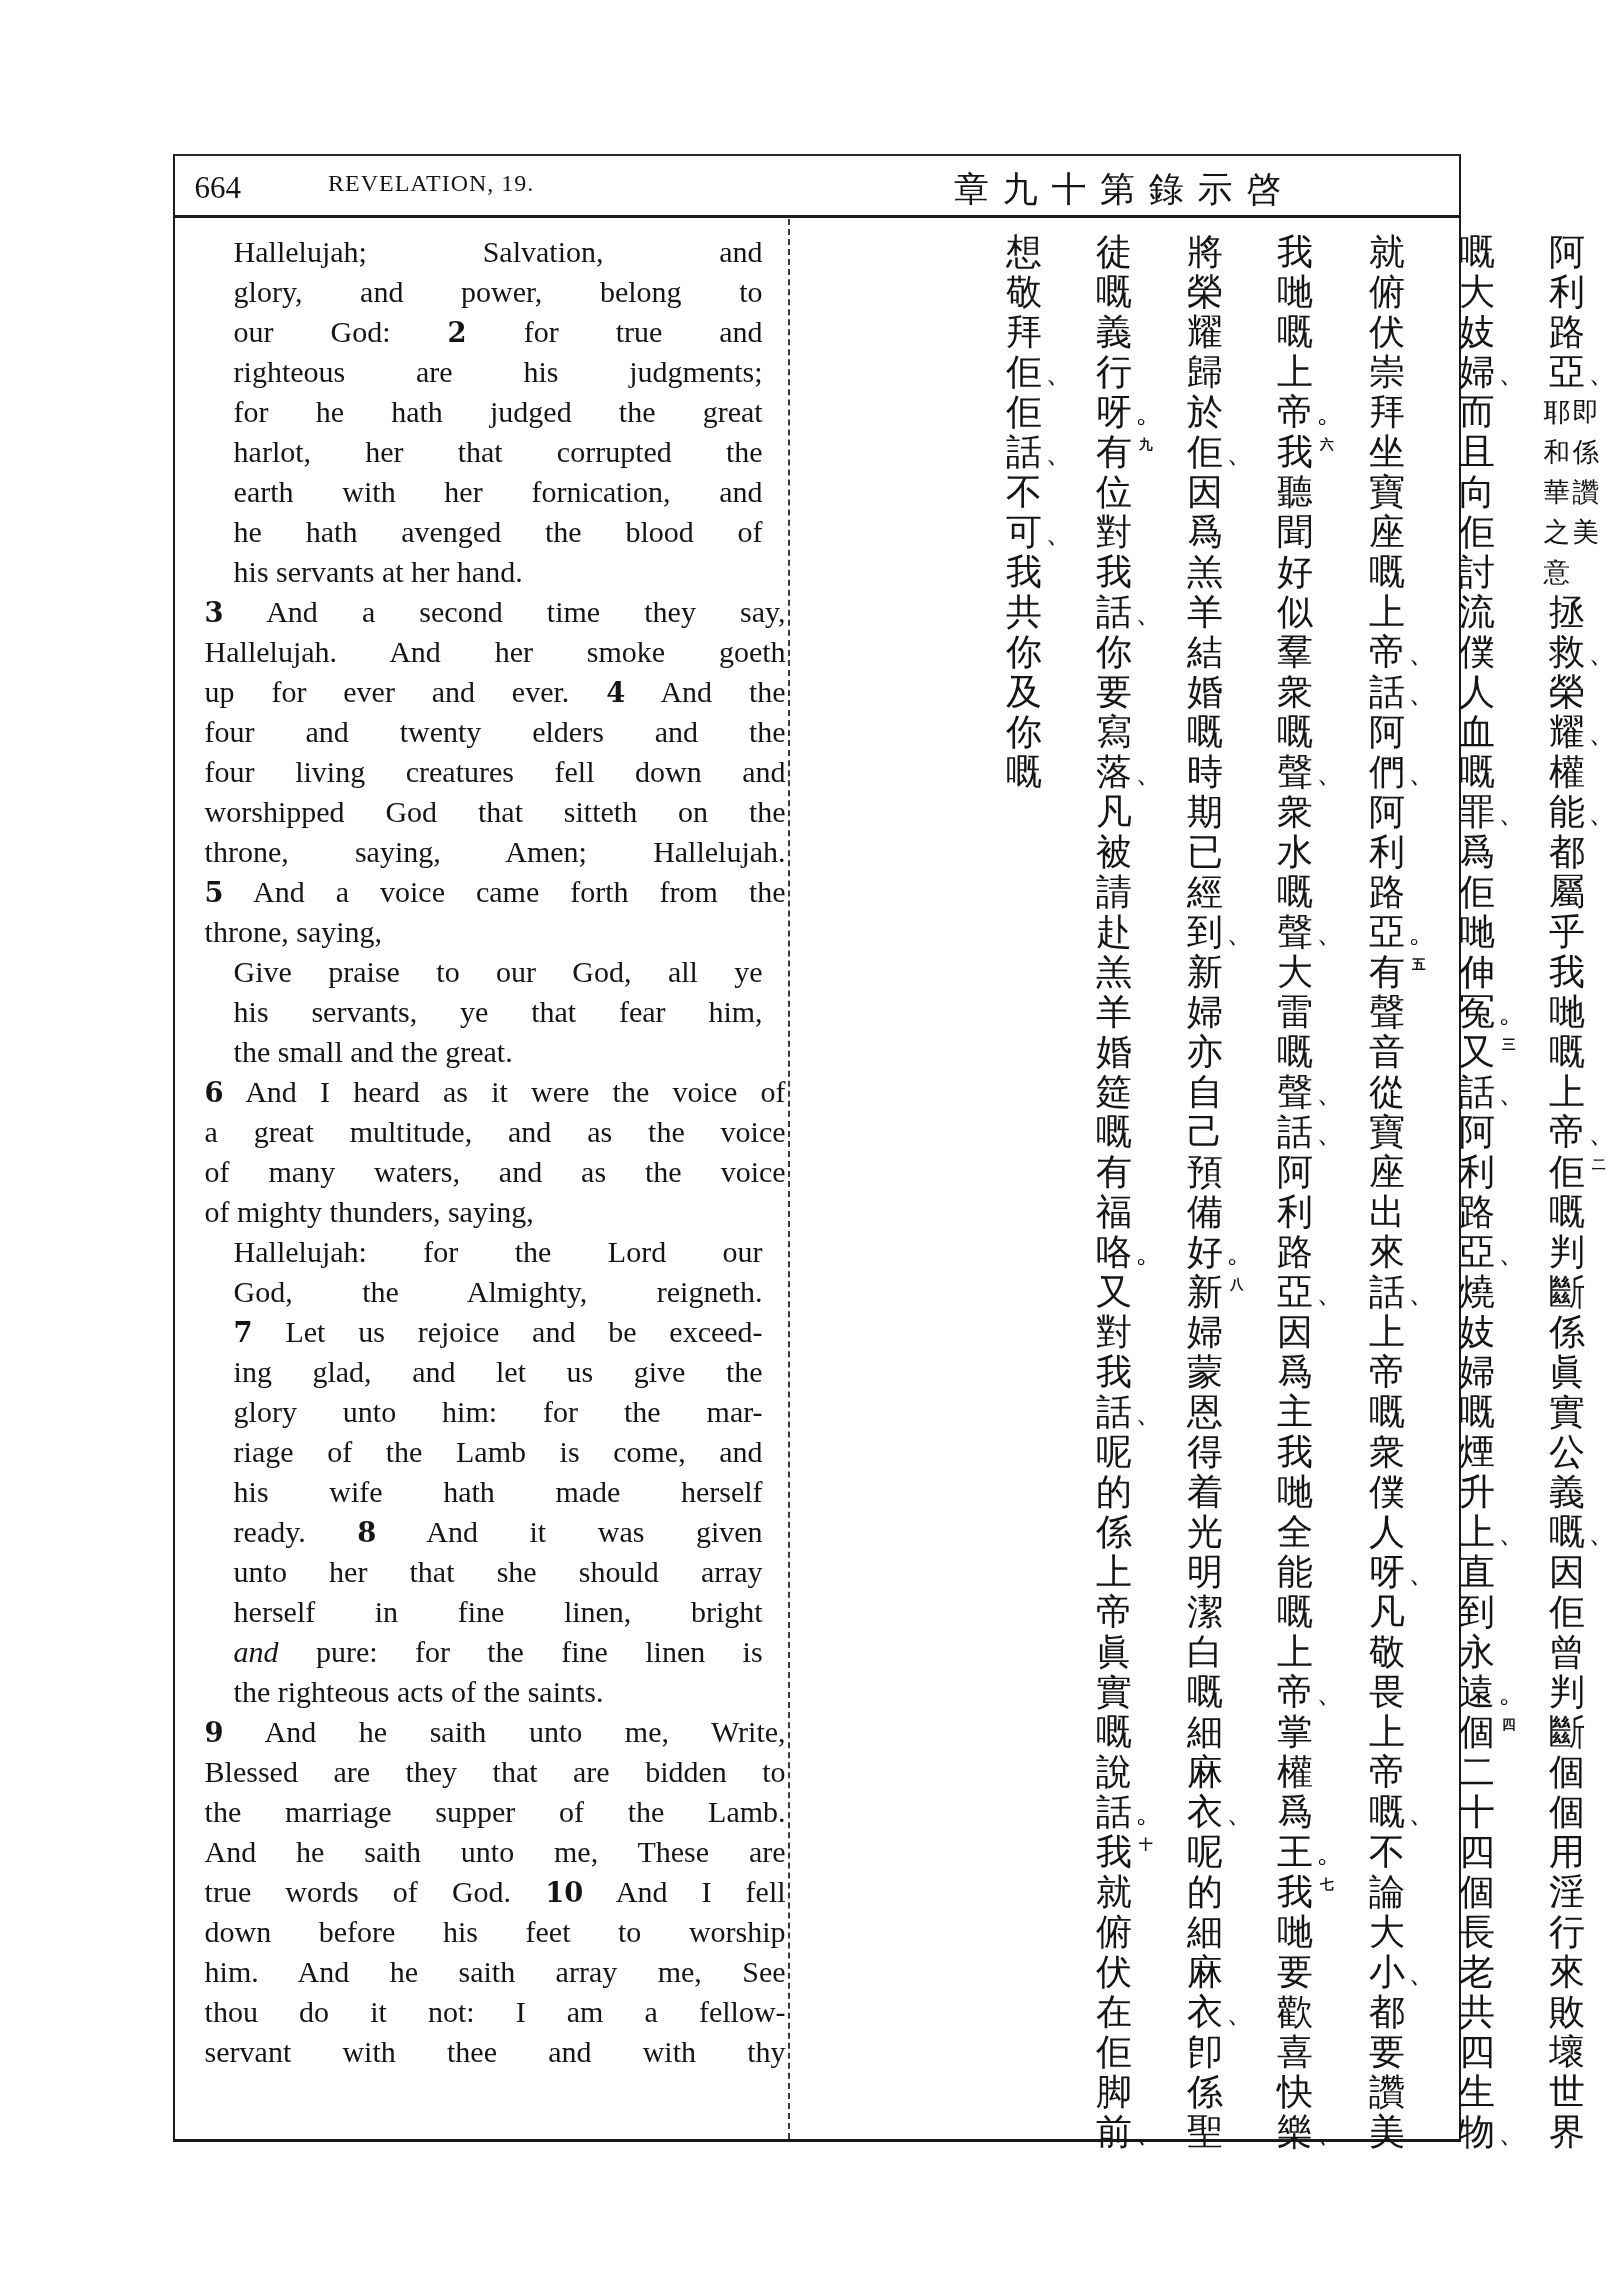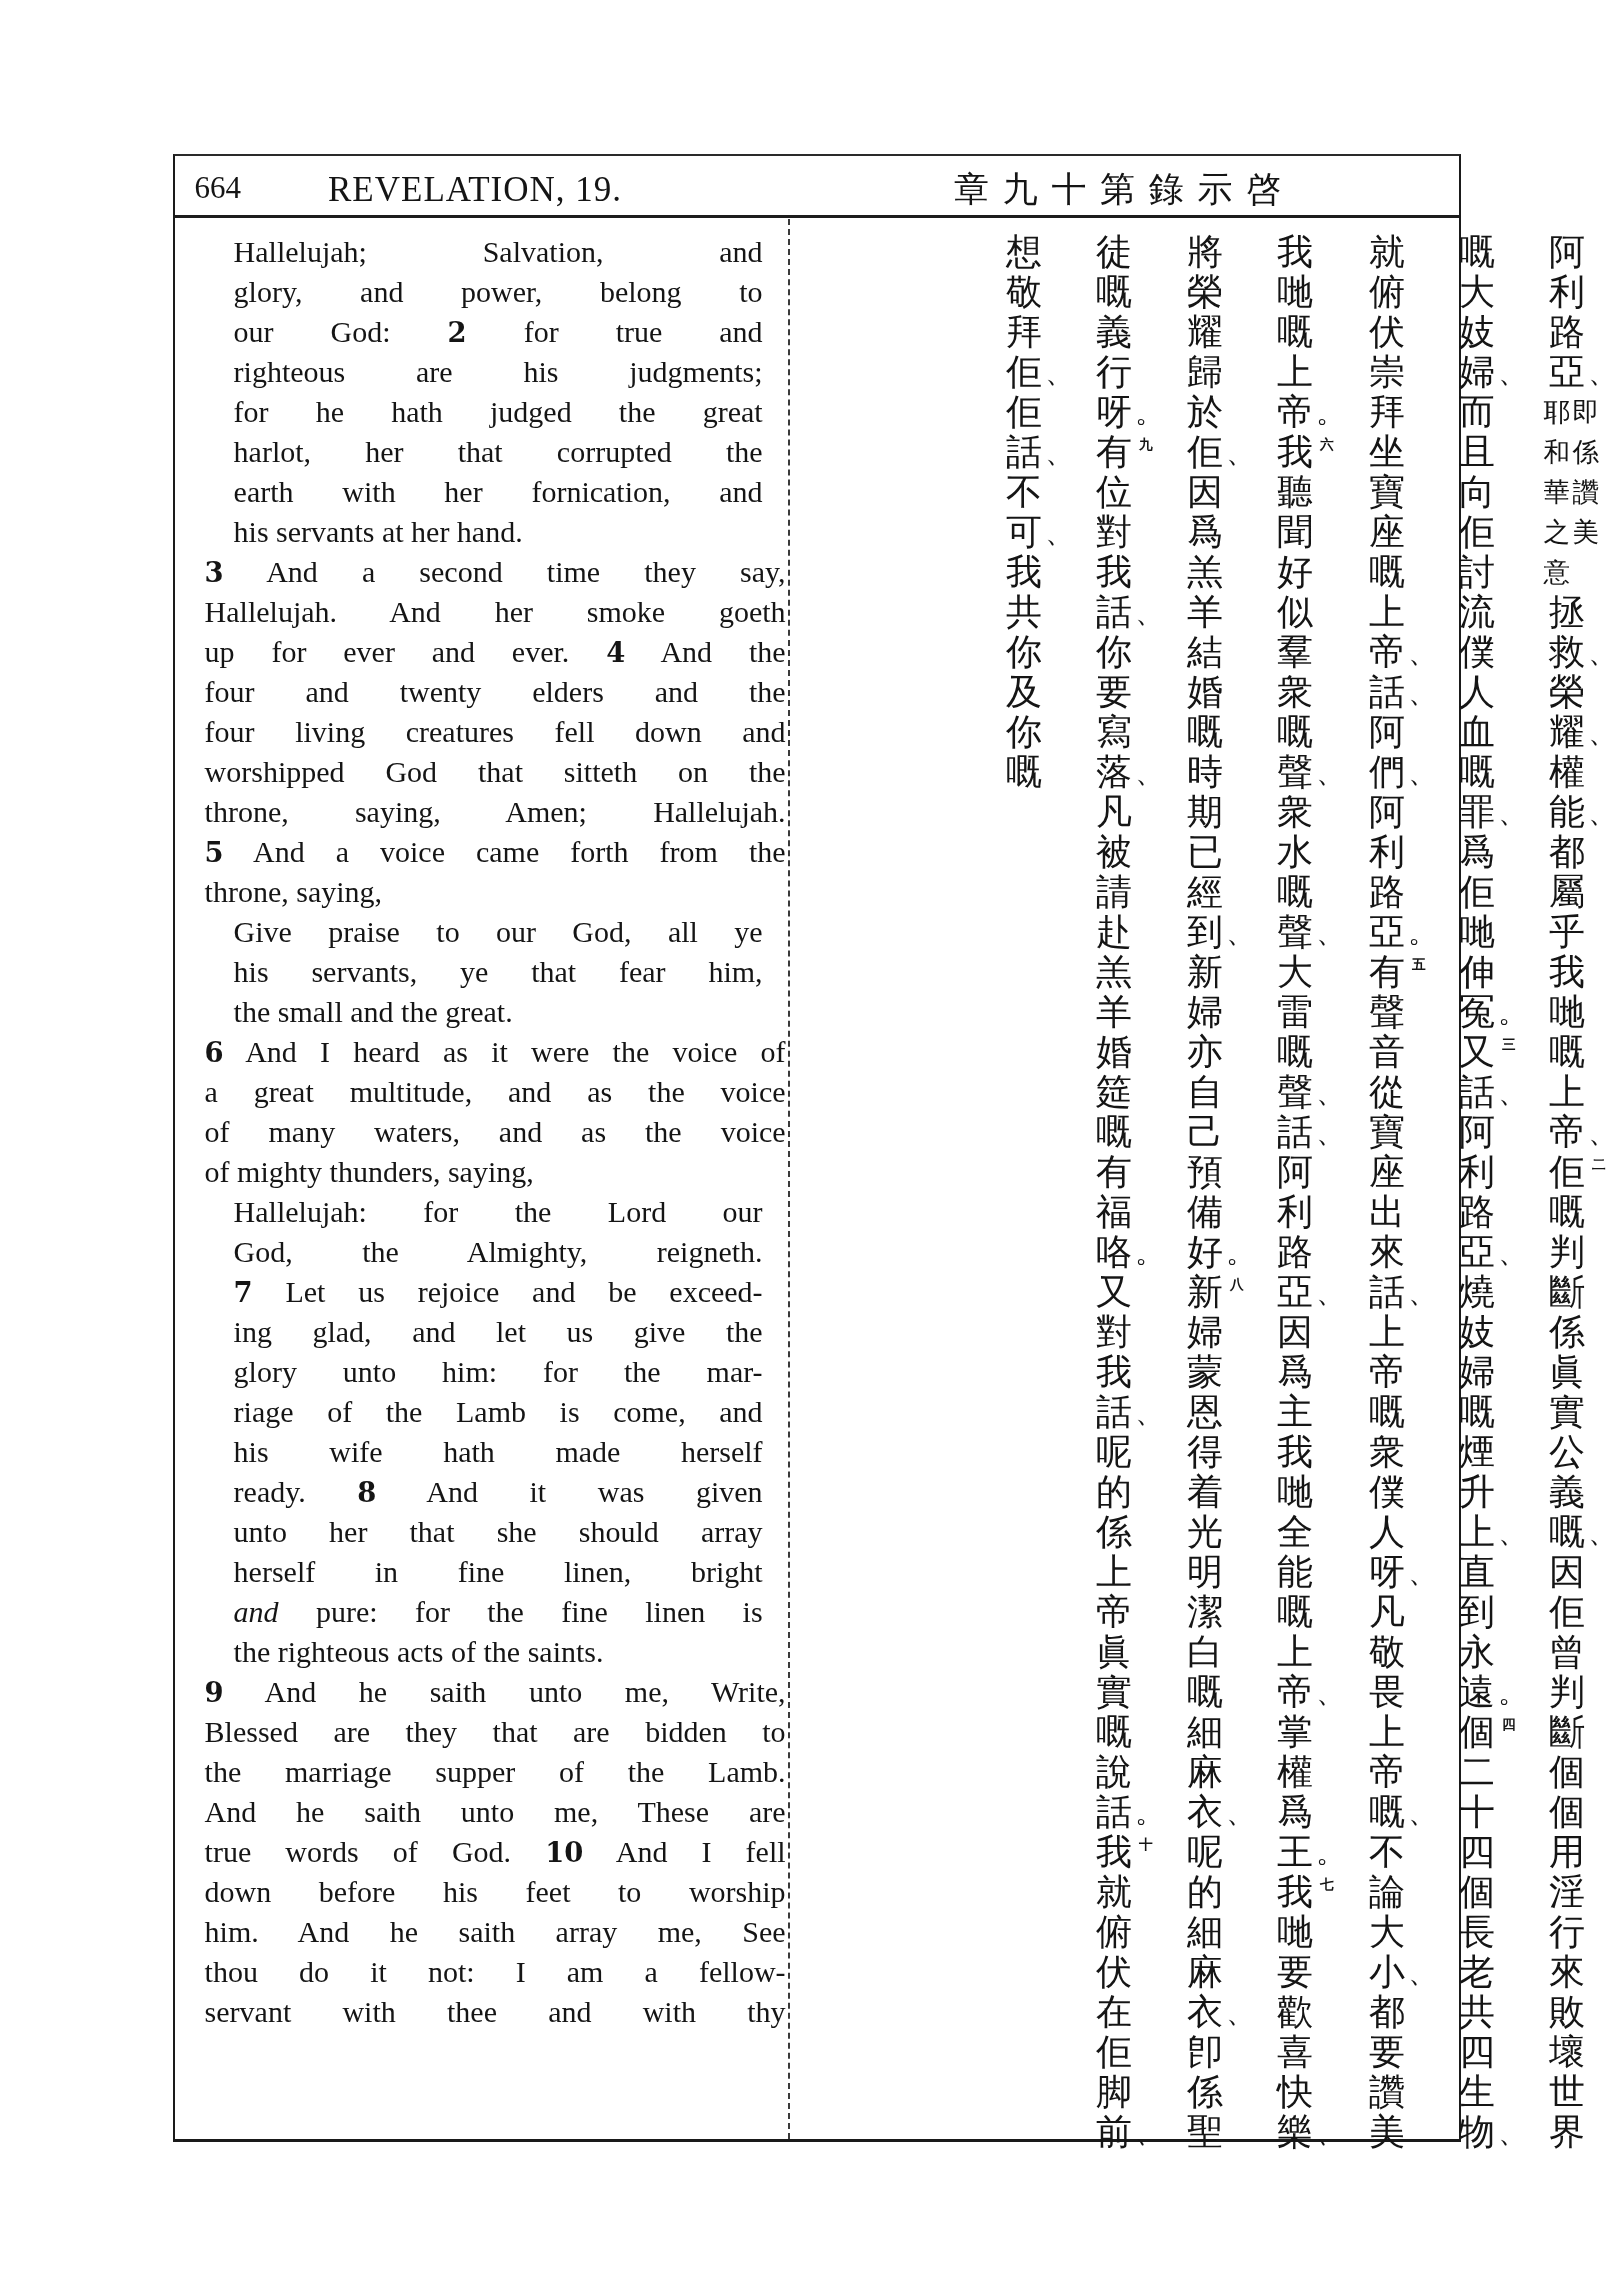--- a/index.html
+++ b/index.html
@@ -15,21 +15,21 @@
   }
   .header {
     position:absolute; left:0; top:0; right:0; height:59px;
     border-bottom:3.9px solid #1c1c1c;
   }
   .page-number {
     position:absolute; left:19.6px; top:13.7px; font-size:31px; letter-spacing:0px;
     font-family:"Liberation Serif","DejaVu Serif",serif;
   }
   .running-title {
-    position:absolute; left:153px; top:13.7px; font-size:35px; letter-spacing:1px;
+    position:absolute; left:153px; top:13.7px; font-size:24px; letter-spacing:1px;
     font-family:"Liberation Serif","DejaVu Serif",serif;
   }
   .chinese-title {
     position:absolute; left:779px; top:9.8px; font-size:35px; letter-spacing:13.7px;
     font-family:"DejaVu Sans","Liberation Sans",sans-serif;
   }
   .divider {
     position:absolute; left:613px; top:63px; bottom:0; width:0;
     border-left:2px dashed #3a3a3a;
   }
@@ -78,20 +78,21 @@
   <div class="divider"></div>
 
   <div class="english-col" id="english-col">
       <span class="line indent"><span>Hallelujah;  Salvation,  and</span></span>
       <span class="line indent"><span>glory, and power, belong to</span></span>
       <span class="line indent"><span>our God: </span><span class="vnum">2</span><span> for true and</span></span>
       <span class="line indent"><span>righteous are his judgments;</span></span>
       <span class="line indent"><span>for he hath judged the great</span></span>
       <span class="line indent"><span>harlot, her that corrupted the</span></span>
       <span class="line indent"><span>earth with her fornication, and</span></span>
+      <span class="line indent"><span>he hath avenged the blood of</span></span>
       <span class="line indent last"><span>his servants at her hand.</span></span>
       <span class="line flush"><span class="vnum">3</span><span> And a second time they say,</span></span>
       <span class="line flush"><span>Hallelujah.  And her smoke goeth</span></span>
       <span class="line flush"><span>up for ever and ever.  </span><span class="vnum">4</span><span> And the</span></span>
       <span class="line flush"><span>four and twenty elders and the</span></span>
       <span class="line flush"><span>four living creatures fell down and</span></span>
       <span class="line flush"><span>worshipped God that sitteth on the</span></span>
       <span class="line flush"><span>throne, saying, Amen; Hallelujah.</span></span>
       <span class="line flush"><span class="vnum">5</span><span> And a voice came forth from the</span></span>
       <span class="line flush last"><span>throne, saying,</span></span>

